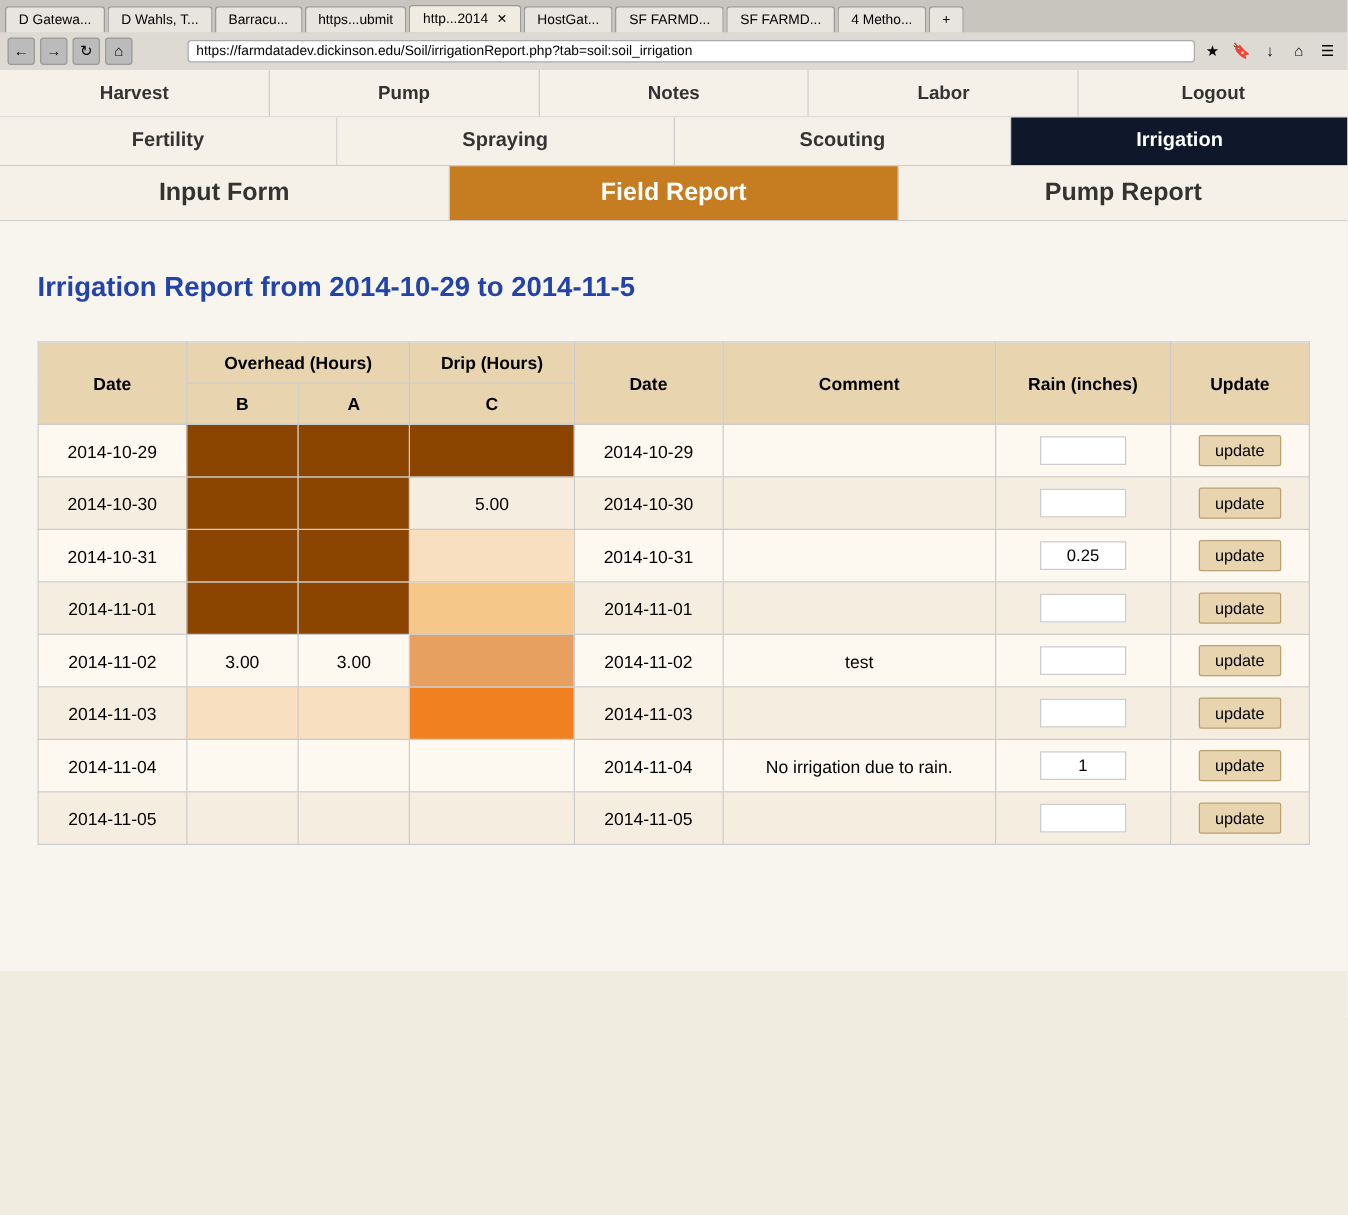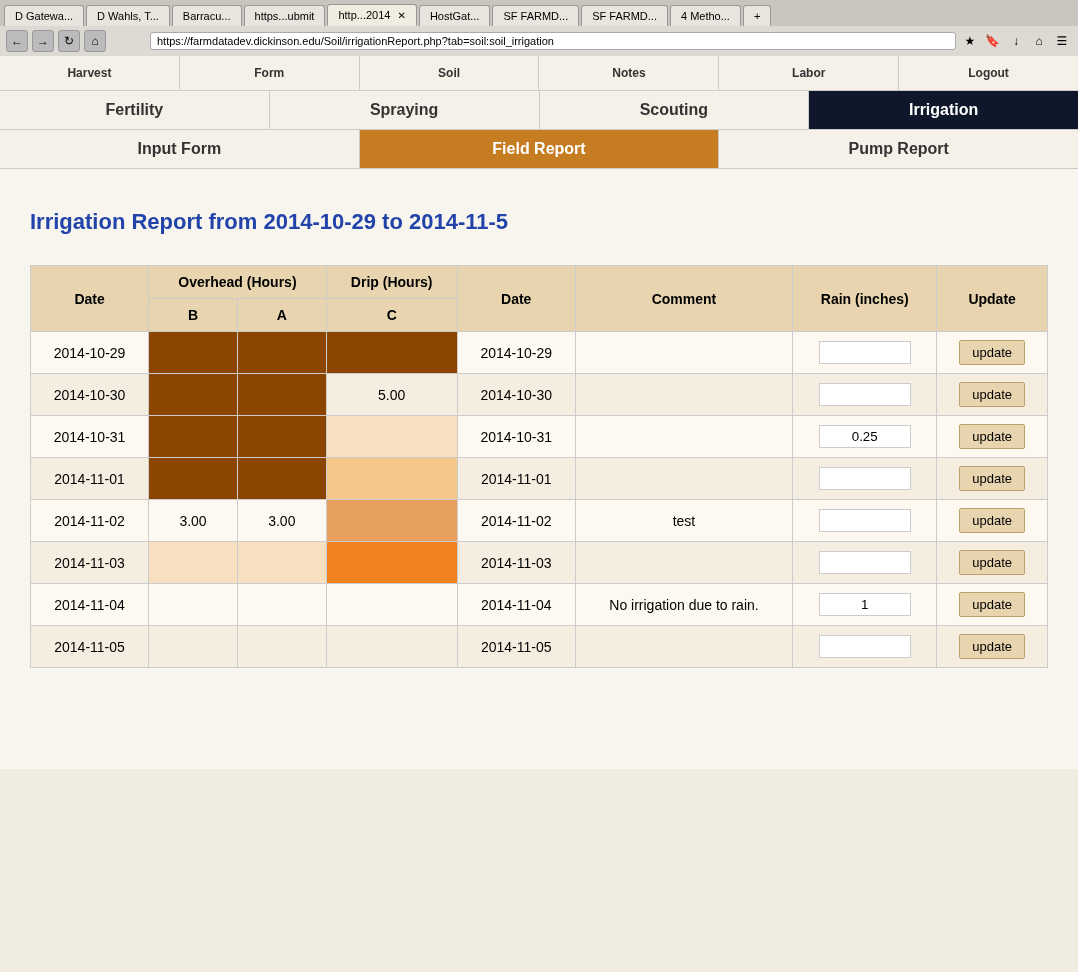--- a/index.html
+++ b/index.html
@@ -12,44 +12,44 @@
     .tab.active { background: #f0ece0; border-bottom: 1px solid #f0ece0; }
     .tab .close { margin-left: 4px; font-size: 10px; }
     .address-bar { display: flex; align-items: center; padding: 4px 6px; background: #ddd9d3; gap: 4px; }
     .nav-btn { width: 22px; height: 22px; background: #bbb; border: 1px solid #999; border-radius: 3px; display: flex; align-items: center; justify-content: center; font-size: 12px; cursor: pointer; }
     .url-box { flex: 1; padding: 2px 6px; font-size: 11px; background: white; border: 1px solid #aaa; border-radius: 3px; margin-left: 40px; }
     .toolbar-icons { display: flex; gap: 3px; }
     .toolbar-icon { width: 20px; height: 20px; display: flex; align-items: center; justify-content: center; font-size: 12px; cursor: pointer; }
 
     
     .nav-primary { display: flex; width: 100%; background: #f5f0e8; border-bottom: 1px solid #ccc; }
-    .nav-primary .nav-item { flex: 1; text-align: center; padding: 10px 4px; font-size: 12px; font-weight: bold; border-right: 1px solid #ccc; cursor: pointer; background: #f5f0e8; color: #333; }
+    .nav-primary .nav-item { flex: 1; text-align: center; padding: 10px 4px; font-size: 15px; font-weight: bold; border-right: 1px solid #ccc; cursor: pointer; background: #f5f0e8; color: #333; }
     .nav-primary .nav-item:last-child { border-right: none; }
     .nav-secondary { display: flex; width: 100%; background: #f5f0e8; border-bottom: 1px solid #ccc; }
     .nav-secondary .nav-item { flex: 1; text-align: center; padding: 10px 4px; font-size: 16px; font-weight: bold; border-right: 1px solid #ccc; cursor: pointer; background: #f5f0e8; color: #333; }
     .nav-secondary .nav-item:last-child { border-right: none; }
     .nav-secondary .nav-item.active { background: #0f172a; color: white; }
     .nav-tertiary { display: flex; width: 100%; background: #f5f0e8; border-bottom: 1px solid #ccc; }
-    .nav-tertiary .nav-item { flex: 1; text-align: center; padding: 10px 4px; font-size: 16px; font-weight: bold; border-right: 1px solid #ccc; cursor: pointer; background: #f5f0e8; color: #333; }
+    .nav-tertiary .nav-item { flex: 1; text-align: center; padding: 10px 4px; font-size: 20px; font-weight: bold; border-right: 1px solid #ccc; cursor: pointer; background: #f5f0e8; color: #333; }
     .nav-tertiary .nav-item:last-child { border-right: none; }
     .nav-tertiary .nav-item.active { background: #c67c20; color: white; }
 
     
     .content { padding: 20px 30px; background: #f8f5ef; min-height: 600px; }
     .report-title { font-size: 22px; font-weight: bold; color: #2244aa; margin: 20px 0 30px 0; }
 
     
     .report-table { width: 100%; border-collapse: collapse; border: 1px solid #ccc; background: white; }
     .report-table th, .report-table td { border: 1px solid #ccc; padding: 8px 10px; text-align: center; }
     .report-table thead tr:first-child th { background: #e8d5b0; font-weight: bold; }
     .report-table thead tr:nth-child(2) th { background: #e8d5b0; font-weight: bold; }
     .report-table tbody tr:nth-child(odd) { background: #fdf8f0; }
     .report-table tbody tr:nth-child(even) { background: #f5ede0; }
 
-    .rain-input { width: 92px; padding: 3px 5px; border: 1px solid #ccc; text-align: center; background: white; }
+    .rain-input { width: 69px; padding: 3px 5px; border: 1px solid #ccc; text-align: center; background: white; }
     .update-btn { padding: 4px 12px; background: #e8d5b0; border: 1px solid #bba070; cursor: pointer; border-radius: 2px; font-size: 13px; }
 
     .colspan-header { text-align: center; }
   </style>
 </head>
 <body>
 
 <div class="browser-chrome">
   <div class="tab-bar">
     <div class="tab">D Gatewa...</div>
@@ -74,22 +74,21 @@
       <div class="toolbar-icon">🔖</div>
       <div class="toolbar-icon">↓</div>
       <div class="toolbar-icon">⌂</div>
       <div class="toolbar-icon">☰</div>
     </div>
   </div>
 </div>
 
 <nav class="nav-primary">
   <div class="nav-item">Harvest</div>
-  <div class="nav-item">Form</div>
-  <div class="nav-item">Soil</div>
+  <div class="nav-item">Pump</div>
   <div class="nav-item">Notes</div>
   <div class="nav-item">Labor</div>
   <div class="nav-item">Logout</div>
 </nav>
 
 <nav class="nav-secondary">
   <div class="nav-item">Fertility</div>
   <div class="nav-item">Spraying</div>
   <div class="nav-item">Scouting</div>
   <div class="nav-item active">Irrigation</div>

